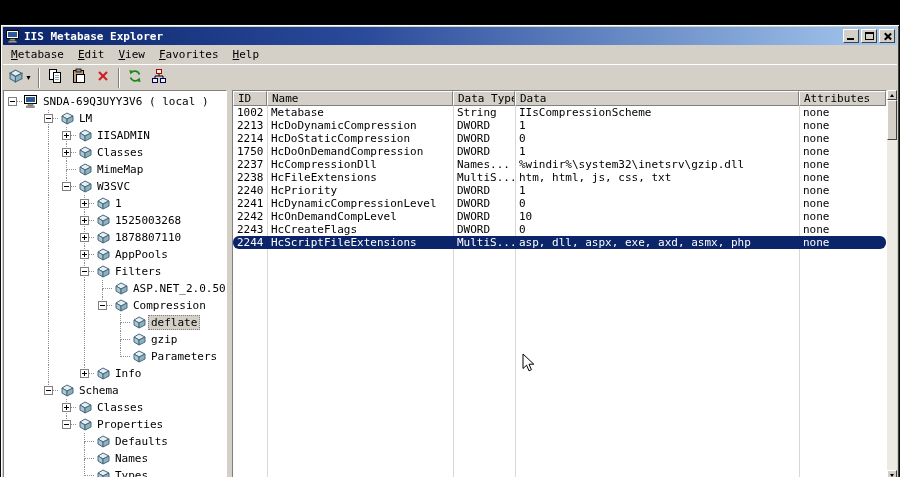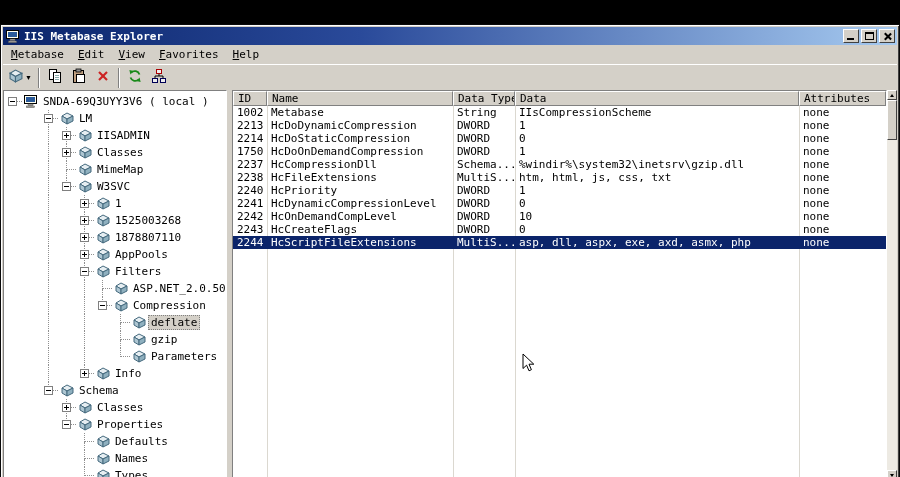--- a/index.html
+++ b/index.html
@@ -62,21 +62,21 @@
   .tlabel.selected{background:#D4D0C8;border:1px dotted #808080;padding:0 2px;}
 
   
   .list-header{flex:0 0 auto;display:grid;grid-template-columns:34px 186px 62px 284px 1fr;background:#D4D0C8;}
   .hcell{font-size:11px;height:15px;line-height:13px;padding:0 4px;white-space:nowrap;overflow:hidden;
          border:1px solid;border-color:#fff #808080 #808080 #fff;}
   .list-body{flex:1;position:relative;background:#fff;overflow:hidden;}
   .gridline{position:absolute;top:0;bottom:0;width:1px;background:#DBD8D0;}
   .lrow{display:grid;grid-template-columns:34px 186px 62px 284px 1fr;height:13px;line-height:13px;
         position:relative;font-size:11px;white-space:nowrap;}
-  .lrow.selected{background:#0B246A;color:#fff;}
+  .lrow.selected{background:#0B246A;color:#fff;border-radius:6px;}
   .lcell{padding:0 4px;overflow:hidden;}
 
   
   .vscroll{width:10px;flex:0 0 auto;background:#EDEAE3;display:flex;flex-direction:column;align-items:stretch;}
   .vs-btn{height:10px;flex:0 0 auto;background:#D4D0C8;border:1px solid;border-color:#fff #404040 #404040 #fff;position:relative;padding:0;}
   .vs-btn::before{content:'';position:absolute;left:2px;border-left:2.5px solid transparent;border-right:2.5px solid transparent;}
   .vs-up::before{top:3px;border-bottom:3px solid #000;}
   .vs-down::before{top:3px;border-top:3px solid #000;}
   .vs-thumb{height:40px;background:#D4D0C8;border:1px solid;border-color:#fff #404040 #404040 #fff;}
   .bottom-strip{height:9px;margin-top:2px;flex:0 0 auto;background:#D4D0C8;
@@ -680,21 +680,21 @@
               <div class="lrow">
                 <div class="lcell">1750</div>
                 <div class="lcell">HcDoOnDemandCompression</div>
                 <div class="lcell">DWORD</div>
                 <div class="lcell">1</div>
                 <div class="lcell">none</div>
               </div>
               <div class="lrow">
                 <div class="lcell">2237</div>
                 <div class="lcell">HcCompressionDll</div>
-                <div class="lcell">Schema...</div>
+                <div class="lcell">Names...</div>
                 <div class="lcell">%windir%\system32\inetsrv\gzip.dll</div>
                 <div class="lcell">none</div>
               </div>
               <div class="lrow">
                 <div class="lcell">2238</div>
                 <div class="lcell">HcFileExtensions</div>
                 <div class="lcell">MultiS...</div>
                 <div class="lcell">htm, html, js, css, txt</div>
                 <div class="lcell">none</div>
               </div>

